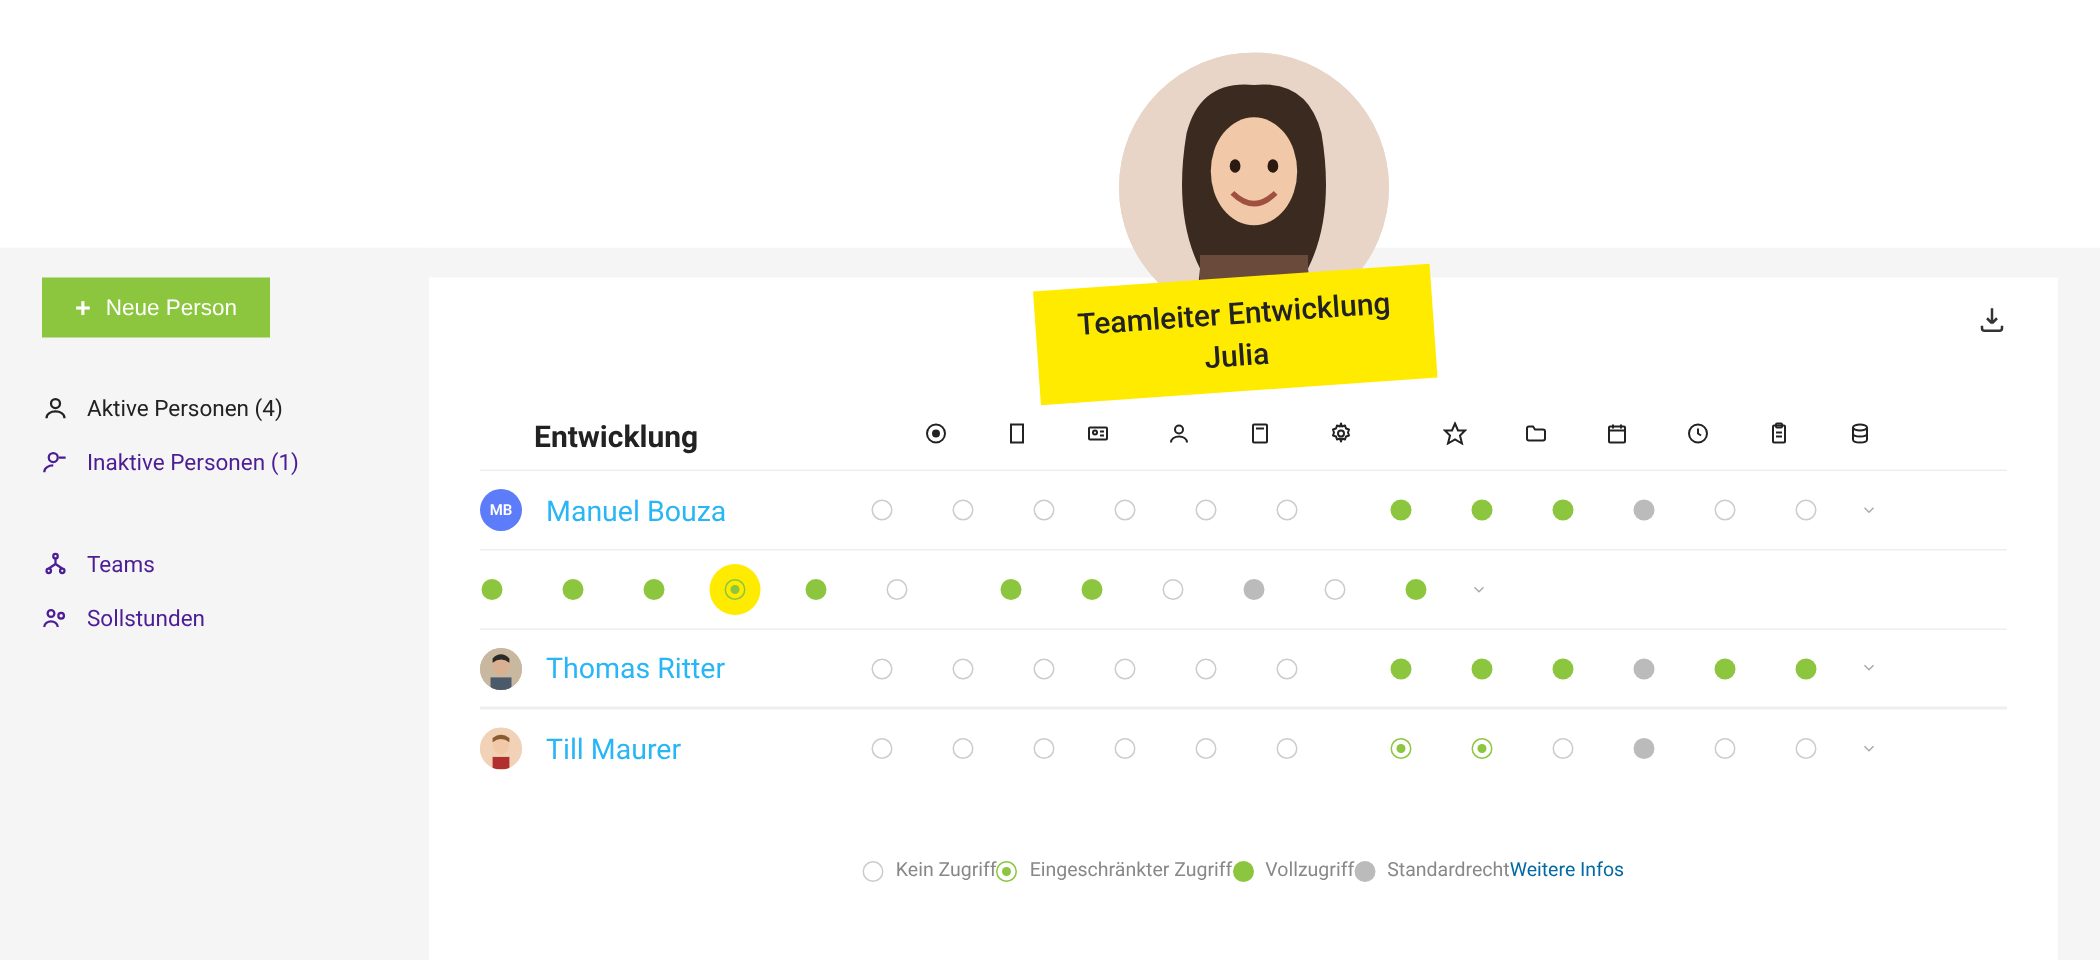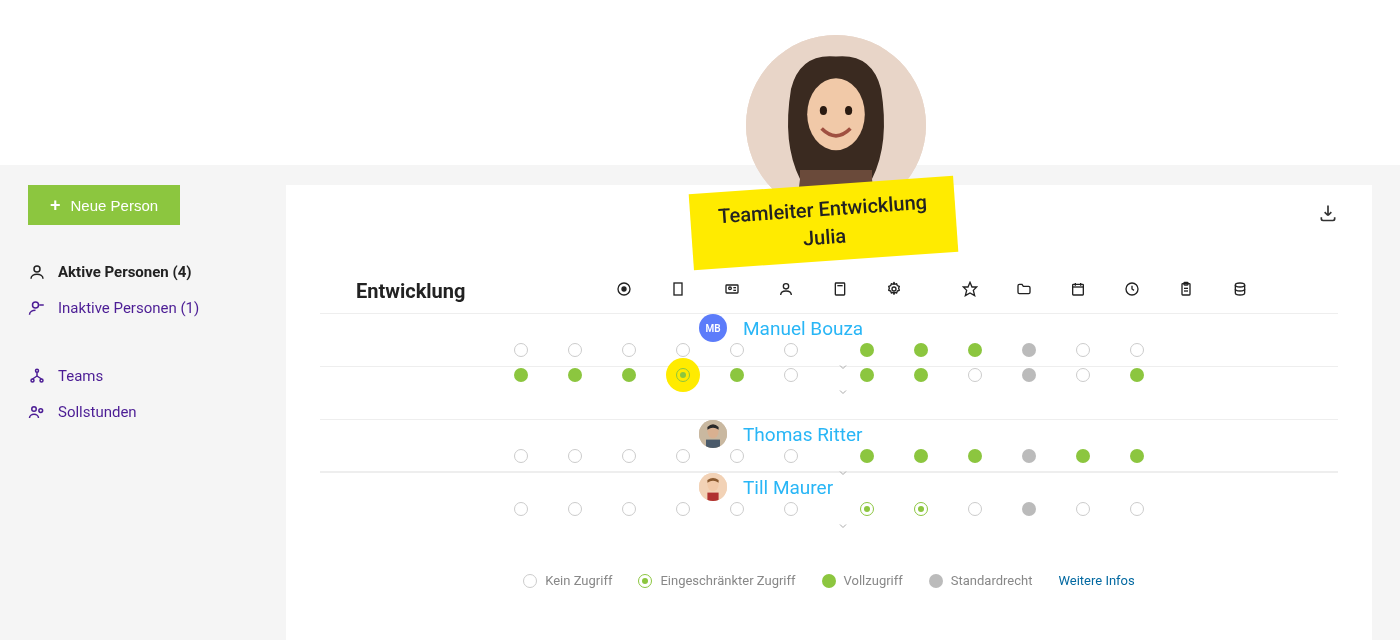--- a/index.html
+++ b/index.html
@@ -4,51 +4,51 @@
 <style>
 * { box-sizing: border-box; margin: 0; padding: 0; }
 body { font-family: -apple-system, BlinkMacSystemFont, "Segoe UI", Roboto, Arial, sans-serif; background: #fff; color: #333; width: 1400px; height: 640px; overflow: hidden; }
 .topstrip { height: 165px; background: #fff; position: relative; }
 .layout { display: flex; height: 475px; background: #f5f5f5; }
 .sidebar { width: 286px; padding: 20px 28px; background: #f5f5f5; }
 .new-person-btn { background: #8cc63f; color: #fff; border: none; padding: 11px 22px; font-size: 15px; font-weight: 500; display: inline-flex; align-items: center; gap: 10px; cursor: pointer; }
 .new-person-btn .plus { font-size: 18px; font-weight: bold; line-height: 1; }
 .side-links { margin-top: 38px; display: flex; flex-direction: column; gap: 18px; }
 .side-link { display: flex; align-items: center; gap: 12px; color: #4c1d95; font-size: 15px; cursor: pointer; }
-.side-link.active { color: #222; font-weight: 700; }
+.side-link.active { color: #222; font-weight: 400; }
 .side-link .ic { width: 18px; height: 18px; display: inline-flex; align-items: center; justify-content: center; }
 .side-sep { height: 14px; }
 .main { flex: 1; background: #fff; margin: 20px 28px 0 0; padding: 24px 34px; position: relative; }
 .dl-icon { position: absolute; top: 18px; right: 34px; cursor: pointer; color: #333; }
 .table-head { display: flex; align-items: center; margin-top: 70px; margin-bottom: 10px; }
 .group-title { font-size: 20px; font-weight: 700; color: #222; width: 260px; margin-left: 36px; }
 .col-icons { display: flex; align-items: center; }
 .col-group-a { display: flex; gap: 38px; }
 .gap { width: 60px; }
 .col-group-b { display: flex; gap: 38px; }
 .hicon { width: 16px; height: 16px; color: #222; }
-.trow { display: flex; align-items: center; height: 53px; border-top: 1px solid #eee; flex-direction: column; }
+.trow { display: flex; align-items: center; height: 53px; border-top: 1px solid #eee; }
 .trow .pcell { width: 260px; display: flex; align-items: center; gap: 16px; }
 .avatar { width: 28px; height: 28px; border-radius: 50%; background: #5c7cfa; color: #fff; font-size: 10px; font-weight: 600; display: flex; align-items: center; justify-content: center; flex-shrink: 0; overflow: hidden; }
 .avatar svg { width: 100%; height: 100%; }
 .pname { color: #29b6f6; font-size: 19px; cursor: pointer; }
 .dots { display: flex; align-items: center; }
 .dot-group-a { display: flex; gap: 38px; }
 .dot-group-b { display: flex; gap: 38px; }
 .dot { width: 16px; height: 16px; display: flex; align-items: center; justify-content: center; cursor: pointer; position: relative; }
 .dot.highlight::before { content: ""; position: absolute; width: 34px; height: 34px; background: #ffeb00; border-radius: 50%; z-index: 0; }
 .dot > span, .dot > svg { position: relative; z-index: 1; }
 .circ-empty { width: 14px; height: 14px; border: 1.5px solid #ccc; border-radius: 50%; display: inline-block; }
 .circ-full { width: 14px; height: 14px; background: #8cc63f; border-radius: 50%; display: inline-block; }
 .circ-gray { width: 14px; height: 14px; background: #bbb; border-radius: 50%; display: inline-block; }
 .circ-ring { width: 14px; height: 14px; border: 1.5px solid #8cc63f; border-radius: 50%; display: inline-flex; align-items: center; justify-content: center; }
 .circ-ring::after { content: ""; width: 6px; height: 6px; background: #8cc63f; border-radius: 50%; }
 .chev { margin-left: 28px; color: #aaa; cursor: pointer; }
 .last-border { border-bottom: 1px solid #eee; }
-.legend { display: flex; align-items: center; justify-content: center; gap: 26px; margin-top: 48px; font-size: 13px; color: #888; }
+.legend { display: flex; align-items: center; justify-content: center; margin-top: 48px; font-size: 13px; color: #888; }
 .legend-item { display: flex; align-items: center; gap: 8px; }
 .legend-link { color: #0369a1; cursor: pointer; }
 .hero-avatar { position: absolute; left: 460px; top: -150px; width: 180px; height: 180px; border-radius: 50%; overflow: hidden; background: #e8d5c8; z-index: 5; }
 .hero-avatar svg { width: 100%; height: 100%; }
 .callout { position: absolute; left: 405px; top: 0px; background: #ffeb00; padding: 10px 28px; transform: rotate(-4deg); font-size: 20px; font-weight: 500; color: #222; text-align: center; line-height: 1.4; z-index: 6; }
 </style>
 </head>
 <body>
 
 <div class="topstrip"></div>

